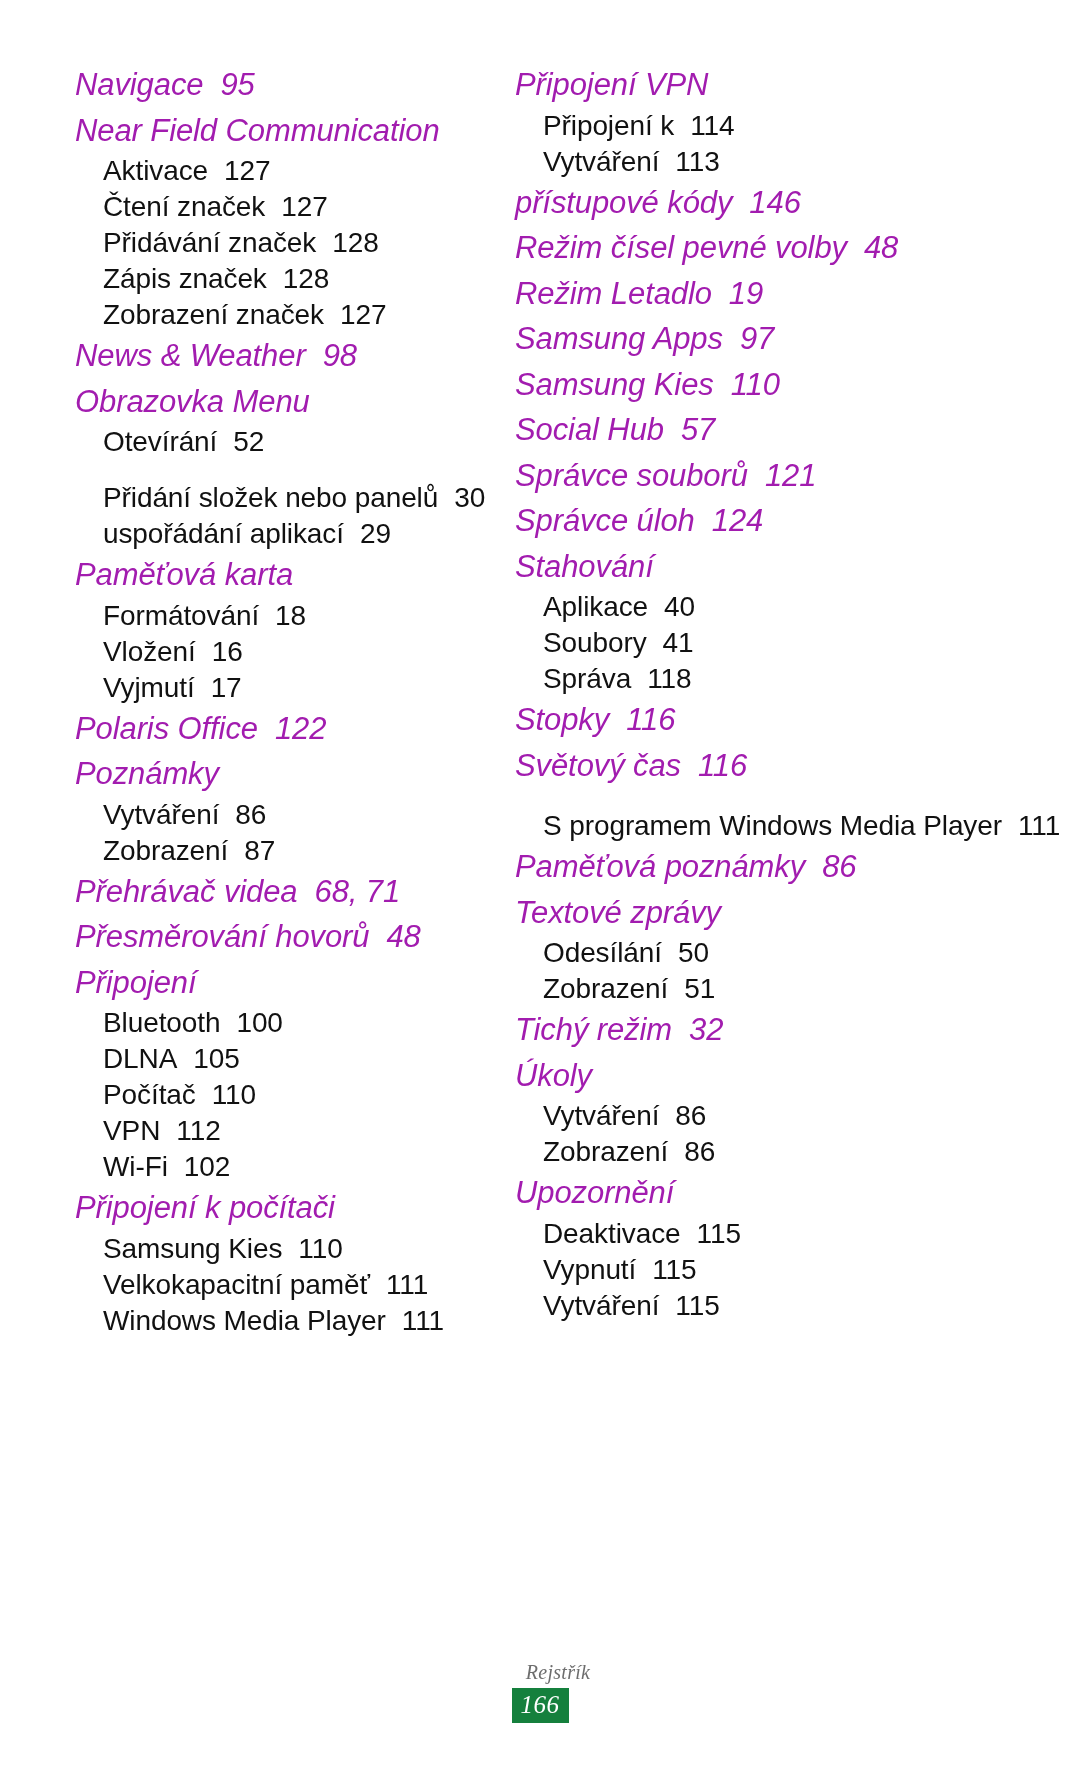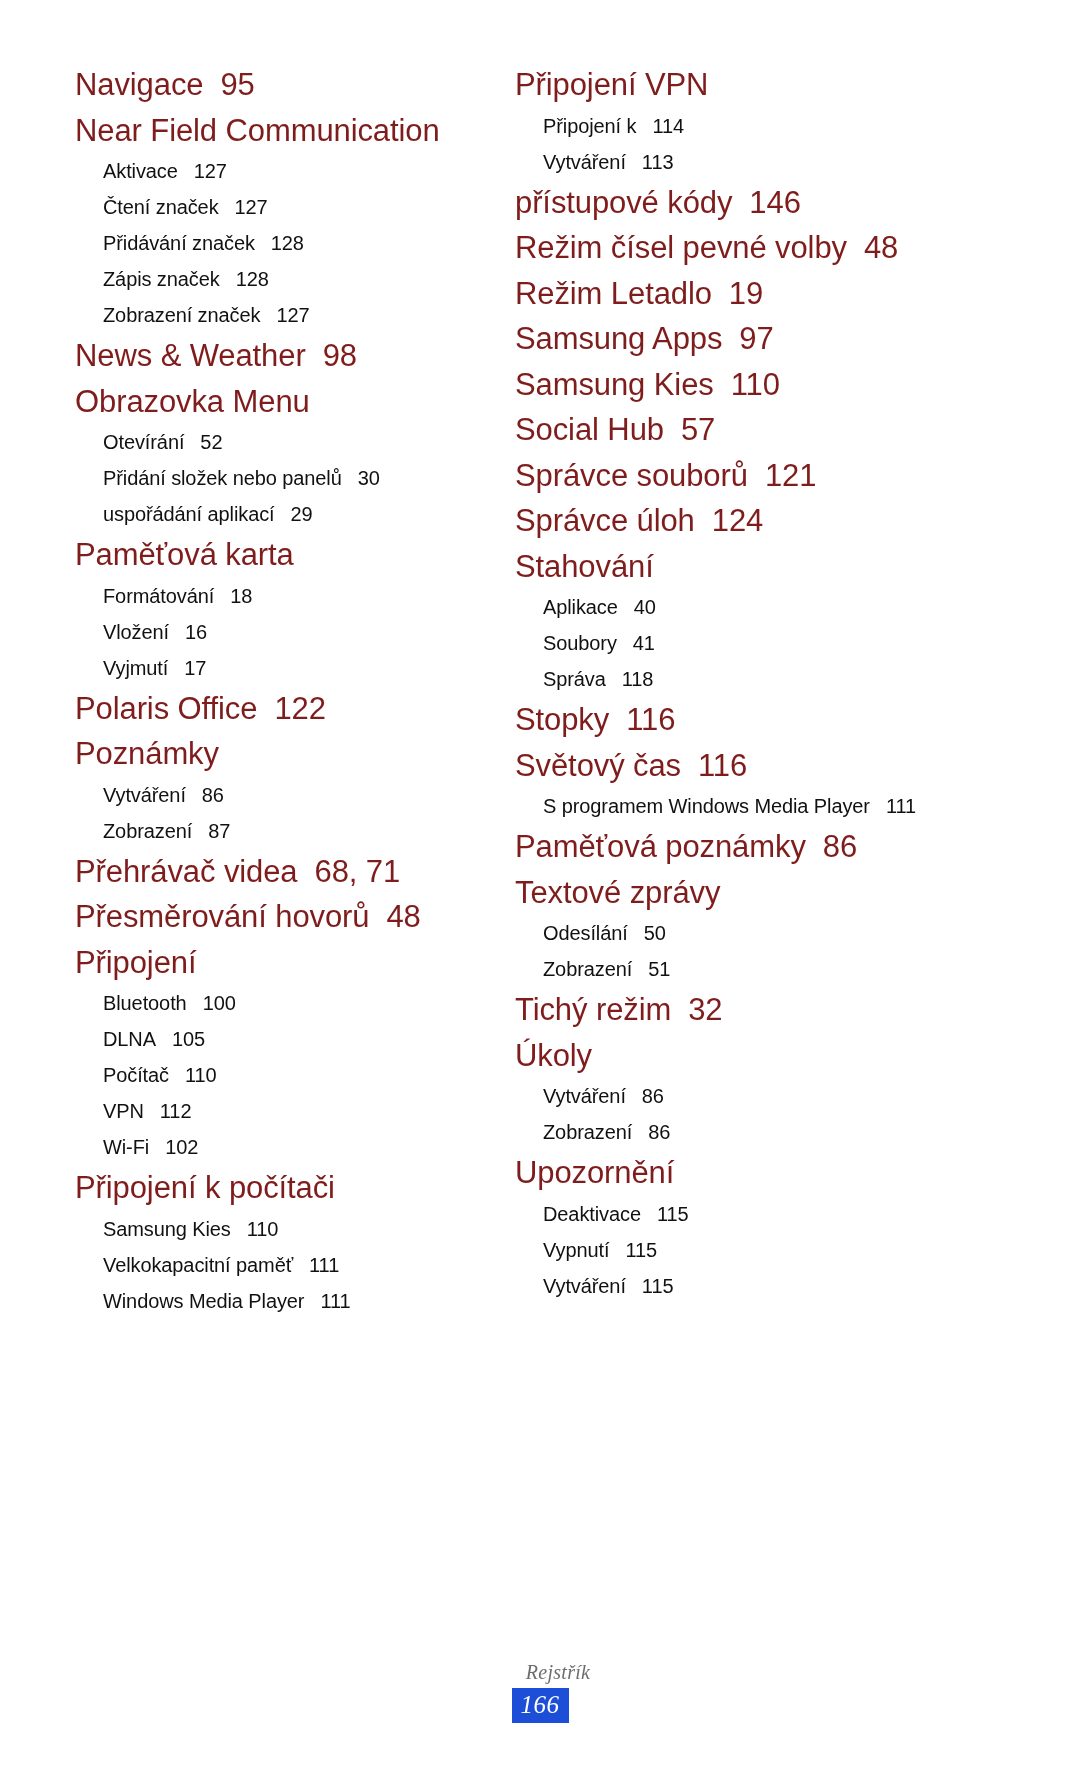--- a/index.html
+++ b/index.html
@@ -47,48 +47,50 @@
     padding-right: 16px;
   }
 
   
   .entry {
     margin: 0;
     padding: 0;
   }
 
   .entry-head {
-    color: #7f1d1d;
+    color: #a21caf;
     font-size: 31px;
     line-height: 45.5px;
     white-space: nowrap;
     font-weight: 400;
     letter-spacing: -0.1px;
+    font-style: italic;
   }
 
   .entry-head .pg {
     margin-left: 17px;
   }
 
   .sub {
     color: #111111;
-    font-size: 20px;
+    font-size: 28px;
     line-height: 36px;
     padding-left: 28px;
     white-space: nowrap;
     font-weight: 400;
     letter-spacing: -0.1px;
   }
 
   .sub .pg {
     margin-left: 16px;
   }
 
   .sub.wrap {
     white-space: normal;
+    margin-top: 20px;
   }
 
   
   .footer {
     position: absolute;
     left: 0;
     top: 1660px;
     width: 1080px;
     text-align: center;
   }
@@ -99,21 +101,21 @@
     font-size: 20px;
     color: #6d6d6d;
     line-height: 24px;
     letter-spacing: 0.3px;
     padding-left: 36px;
   }
 
   .footer-pagebox {
     display: inline-block;
     margin-top: 4px;
-    background: #1d4ed8;
+    background: #15803d;
     color: #ffffff;
     font-family: "Liberation Serif", "DejaVu Serif", serif;
     font-style: italic;
     font-size: 25px;
     line-height: 30px;
     padding: 2px 9px 3px 9px;
     letter-spacing: 0.5px;
   }
 </style>
 </head>

